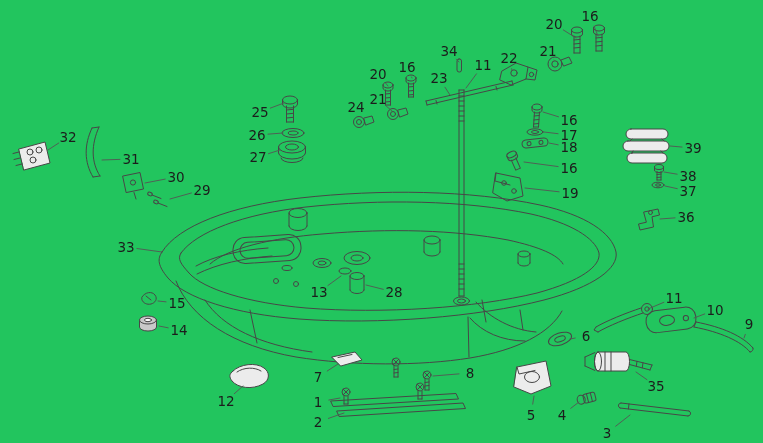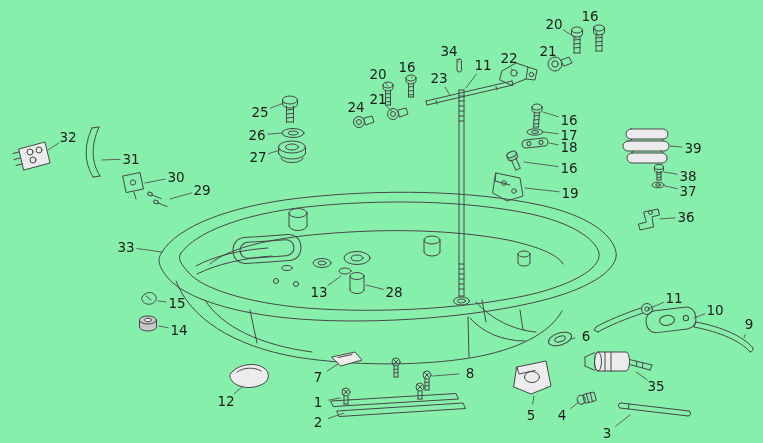--- a/index.html
+++ b/index.html
@@ -1,16 +1,16 @@
 <!DOCTYPE html>
 <html><head>
 <meta charset="utf-8">
 <style>
   html,body{margin:0;padding:0;background:#ffffff;}
-  .canvas{position:relative;width:763px;height:443px;background:#86efac;overflow:hidden;
+  .canvas{position:relative;width:763px;height:443px;background:#22c55e;overflow:hidden;
           font-family:"DejaVu Sans", sans-serif;}
   #diagram{position:absolute;left:0;top:0;}
   
   #diagram *{fill:none;stroke:#474747;stroke-width:1;stroke-linecap:round;stroke-linejoin:round;}
   #diagram .fl{fill:#ececec;}
   #diagram .fm{fill:#c9c9c9;}
   #diagram .fw{fill:#ffffff;}
   #diagram line.leader{stroke:#555555;stroke-width:0.9;}
   #diagram text.callout{fill:#1c1c1c;stroke:none;font:13.5px "DejaVu Sans", sans-serif;text-anchor:middle;}
 </style>

